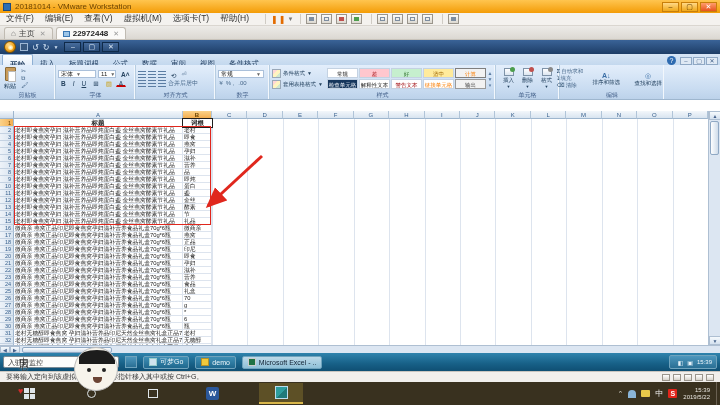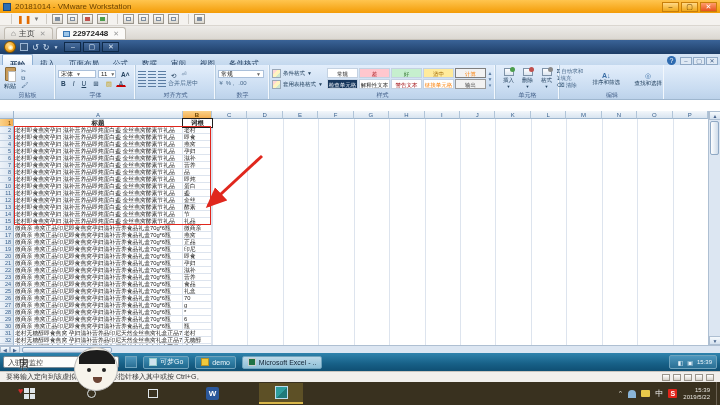--- a/index.html
+++ b/index.html
@@ -168,20 +168,28 @@
 
   <div class="abs vmw-titlebar">
     <div class="vmw-appicon"></div>
     <div class="vmw-title">20181014 - VMware Workstation</div>
     <div class="winbtn">‒</div>
     <div class="winbtn">▢</div>
     <div class="winbtn close">✕</div>
   </div>
 
   <div class="abs vmw-menubar">
+    <span id="vmw-menus" style="display:flex;">
+        <span class="vmw-menu">文件(F)</span>
+        <span class="vmw-menu">编辑(E)</span>
+        <span class="vmw-menu">查看(V)</span>
+        <span class="vmw-menu">虚拟机(M)</span>
+        <span class="vmw-menu">选项卡(T)</span>
+        <span class="vmw-menu">帮助(H)</span>
+      </span>
     <span class="tb-sep"></span>
     <span class="tb-pause">❚❚</span>
     <span class="tb-caret">▼</span>
     <span class="tb-sep"></span>
     <span class="tb-icon"></span>
     <span class="tb-icon hollow"></span>
     <span class="tb-icon red"></span>
     <span class="tb-icon green"></span>
     <span class="tb-sep"></span>
     <span class="tb-icon hollow"></span>
@@ -214,21 +222,21 @@
       <span style="font-size:5px;">▼</span>
     </div>
     <div class="xl-winbtn">‒</div>
     <div class="xl-winbtn">▢</div>
     <div class="xl-winbtn">✕</div>
   </div>
 
   <div class="abs xl-tabsrow" id="xl-tabsrow">
     <span class="rtab active">开始</span>
       <span class="rtab">插入</span>
-      <span class="rtab">页面布局</span>
+      <span class="rtab">标题词根</span>
       <span class="rtab">公式</span>
       <span class="rtab">数据</span>
       <span class="rtab">审阅</span>
       <span class="rtab">视图</span>
       <span class="rtab">条件格式</span>
       <span class="tabsrow-right">
       <span class="help-ico">?</span>
       <span class="wb-btn">‒</span>
       <span class="wb-btn">▢</span>
       <span class="wb-btn">✕</span>

